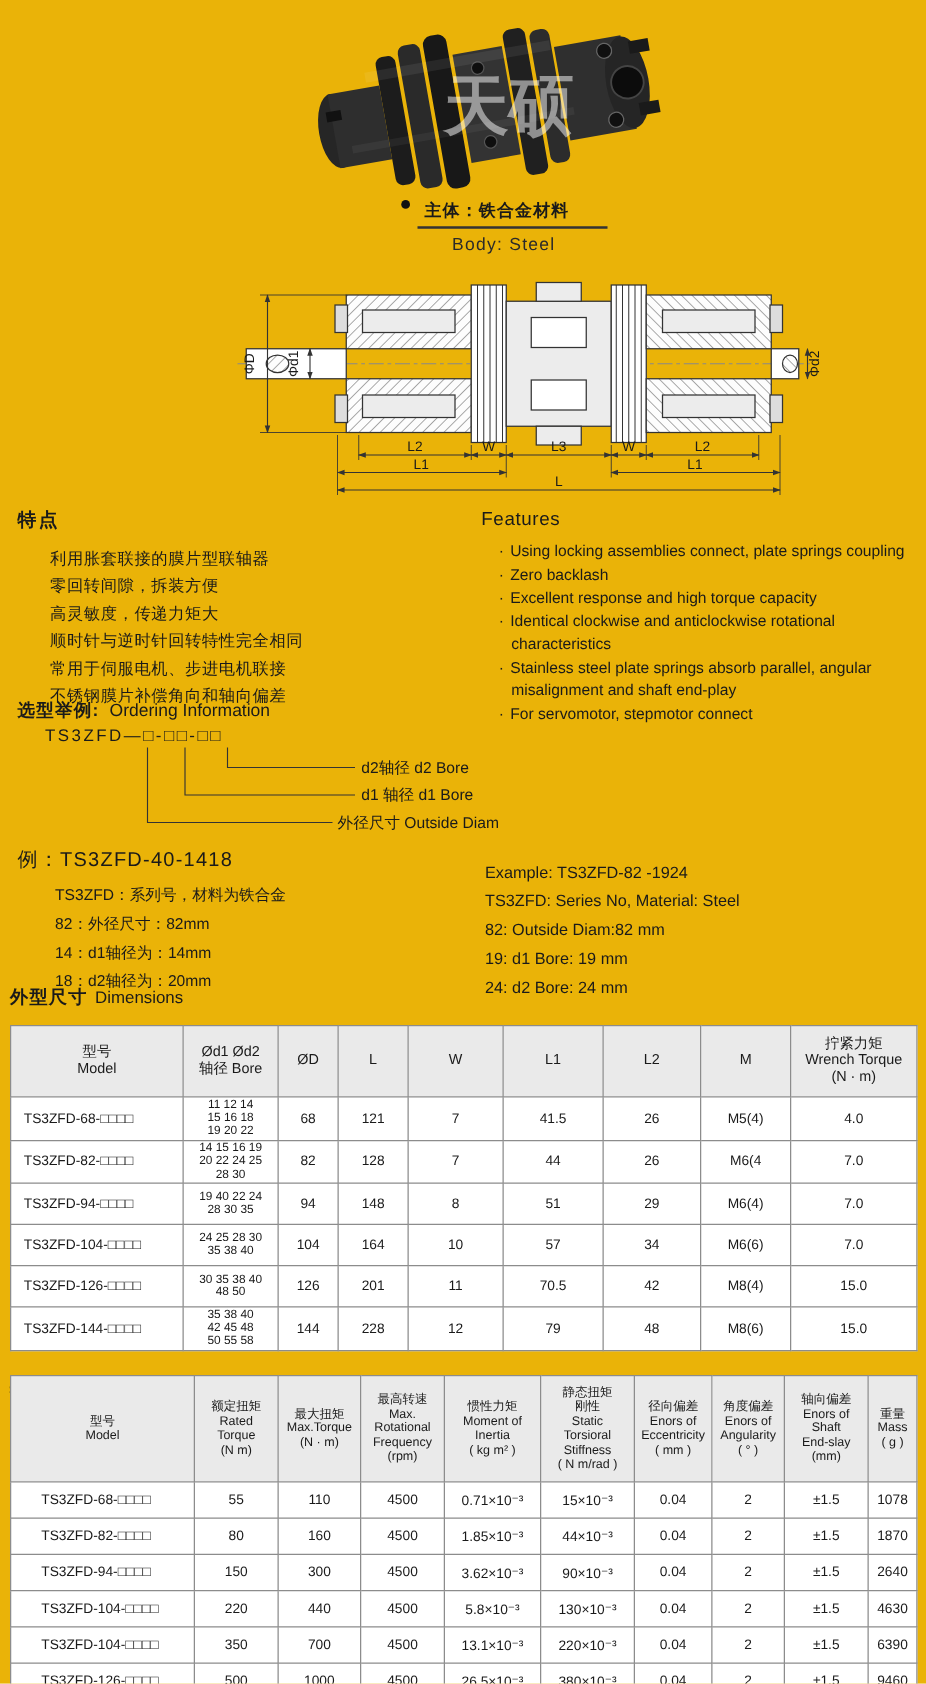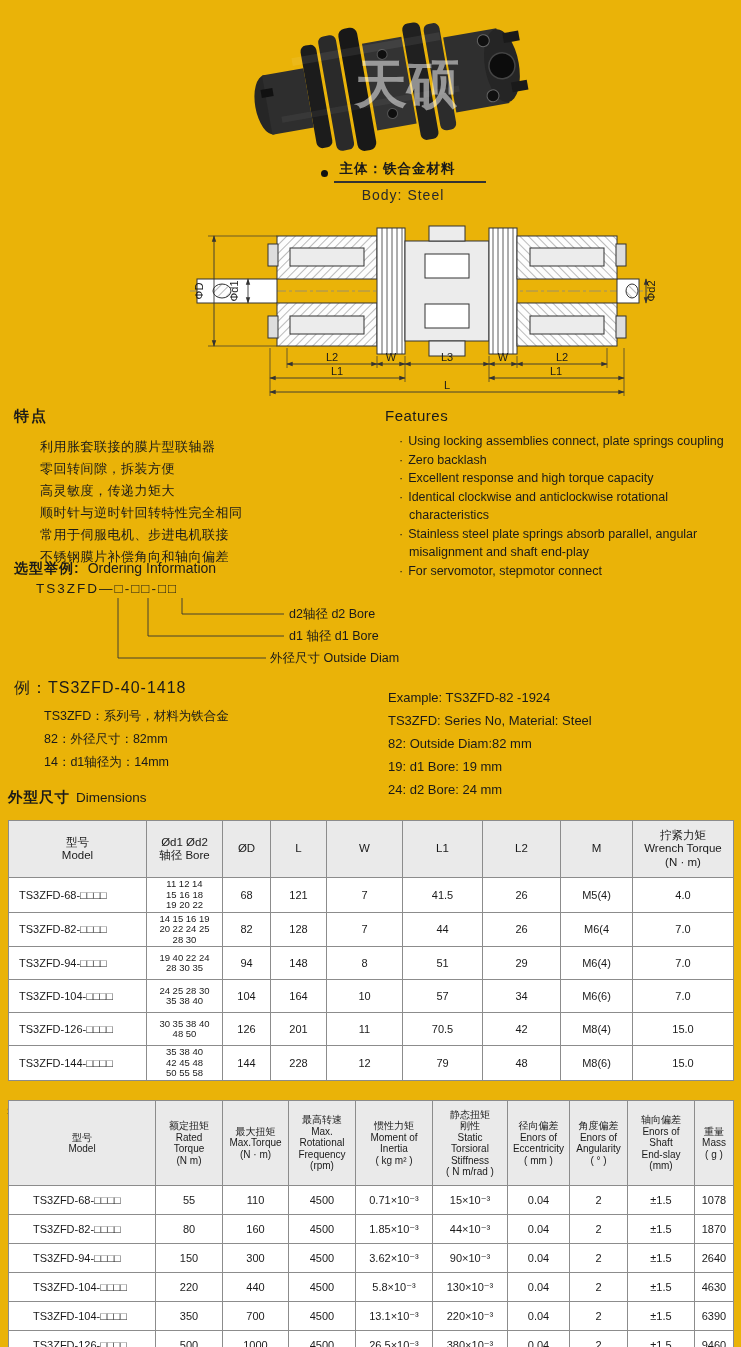--- a/index.html
+++ b/index.html
@@ -2,21 +2,21 @@
 <html><head>
 <meta charset="utf-8">
 <style>
   html,body{margin:0;padding:0;background:#fff;}
   body{font-family:"Liberation Sans","DejaVu Sans",sans-serif;color:#1a1a1a;}
   #page{position:relative;width:741px;height:1347px;background:#eab308;overflow:hidden;}
 
   
   #photo{position:absolute;left:237px;top:2px;}
   .callout{position:absolute;left:258px;top:160px;width:290px;text-align:center;}
-  .callout-row{display:flex;align-items:center;justify-content:center;}
+  .callout-row{display:flex;align-items:flex-start;justify-content:center;}
   .callout-dot{width:7px;height:7px;background:#111;border-radius:50%;margin:0 6px -3px 0;flex:0 0 auto;}
   .callout-cn{font-size:13.5px;font-weight:bold;border-bottom:2px solid #333;padding:0 30px 3px 6px;letter-spacing:1px;}
   .callout-en{font-size:14px;color:#2a2a2a;margin-top:4px;letter-spacing:1px;}
 
   
   #drawing{position:absolute;left:182px;top:196px;}
   #drawing text{font-size:11px;fill:#1a1a1a;}
 
   
   .feat-cn{position:absolute;left:14px;top:407px;width:350px;}
@@ -237,20 +237,21 @@
     <text class="ord-label" x="253" y="60">d1 轴径 d1 Bore</text>
     <text class="ord-label" x="234" y="82">外径尺寸 Outside Diam</text>
   </svg>
 
   <div class="ex-cn">
     <div class="ex-title">例：TS3ZFD-40-1418</div>
     <ul>
       <li>TS3ZFD：系列号，材料为铁合金</li>
       <li>82：外径尺寸：82mm</li>
       <li>14：d1轴径为：14mm</li>
+      <li>18：d2轴径为：20mm</li>
     </ul>
   </div>
 
   <div class="ex-en">
     <ul>
       <li>Example: TS3ZFD-82 -1924</li>
       <li>TS3ZFD: Series No, Material: Steel</li>
       <li>82: Outside Diam:82 mm</li>
       <li>19: d1 Bore: 19 mm</li>
       <li>24: d2 Bore: 24 mm</li>

